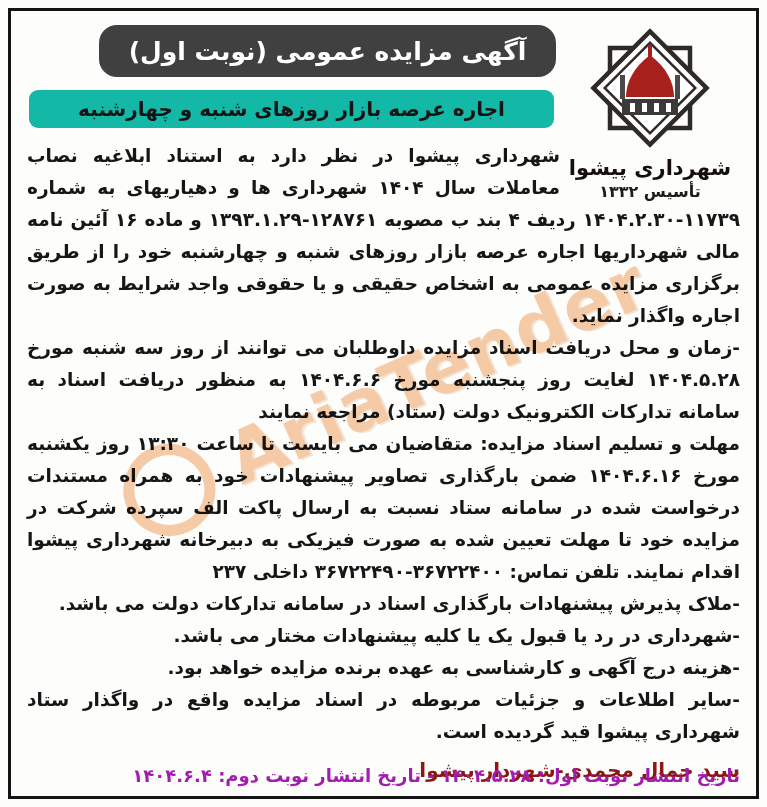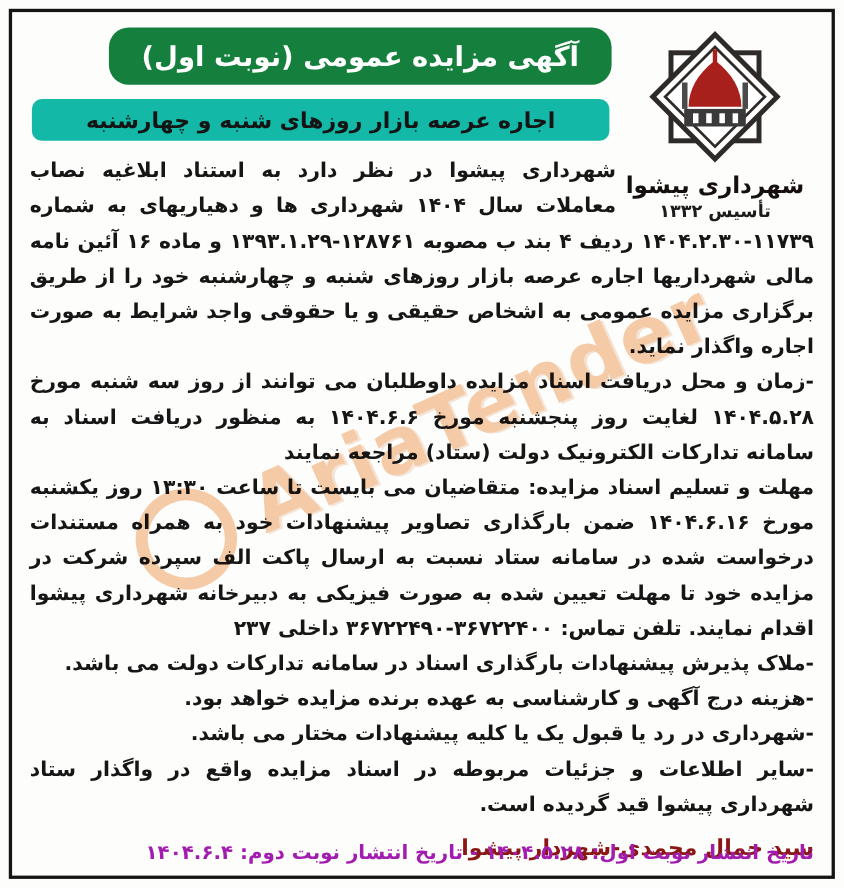--- a/index.html
+++ b/index.html
@@ -36,21 +36,21 @@
     margin-top: 1px;
     white-space: nowrap;
   }
   .logo-est {
     font-size: 16px;
     font-weight: bold;
     color: #1c1c1c;
     margin-top: 2px;
   }
   .banner-red {
-    background: #15803d;
+    background: #404040;
     color: #ffffff;
     border-radius: 18px;
     height: 52px;
     display: flex; align-items: center; justify-content: center;
     font-size: 25px;
     font-weight: bold;
     margin: 2px 184px 13px 72px;
   }
   .banner-gray {
     background: #14b8a6;
@@ -149,22 +149,22 @@
 
     <div class="banner-gray">
       <span>اجاره عرصه بازار روزهای شنبه و چهارشنبه</span>
     </div>
 
     <div class="body">
       <p>شهرداری پیشوا در نظر دارد به استناد ابلاغیه نصاب معاملات سال ۱۴۰۴ شهرداری ها و دهیاریهای به شماره ۱۱۷۳۹-۱۴۰۴.۲.۳۰ ردیف ۴ بند ب مصوبه ۱۲۸۷۶۱-۱۳۹۳.۱.۲۹ و ماده ۱۶ آئین نامه مالی شهرداریها اجاره عرصه بازار روزهای شنبه و چهارشنبه خود را از طریق برگزاری مزایده عمومی به اشخاص حقیقی و یا حقوقی واجد شرایط به صورت اجاره واگذار نماید.</p>
       <p>-زمان و محل دریافت اسناد مزایده داوطلبان می توانند از روز سه شنبه مورخ ۱۴۰۴.۵.۲۸ لغایت روز پنجشنبه مورخ ۱۴۰۴.۶.۶ به منظور دریافت اسناد به سامانه تدارکات الکترونیک دولت (ستاد) مراجعه نمایند</p>
       <p>مهلت و تسلیم اسناد مزایده: متقاضیان می بایست تا ساعت ۱۳:۳۰ روز یکشنبه مورخ ۱۴۰۴.۶.۱۶ ضمن بارگذاری تصاویر پیشنهادات خود به همراه مستندات درخواست شده در سامانه ستاد نسبت به ارسال پاکت الف سپرده شرکت در مزایده خود تا مهلت تعیین شده به صورت فیزیکی به دبیرخانه شهرداری پیشوا اقدام نمایند. تلفن تماس: ۳۶۷۲۲۴۰۰-۳۶۷۲۲۴۹۰ داخلی ۲۳۷</p>
       <p>-ملاک پذیرش پیشنهادات بارگذاری اسناد در سامانه تدارکات دولت می باشد.</p>
+      <p>-شهرداری در رد یا قبول یک یا کلیه پیشنهادات مختار می باشد.</p>
       <p>-هزینه درج آگهی و کارشناسی به عهده برنده مزایده خواهد بود.</p>
-      <p>-شهرداری در رد یا قبول یک یا کلیه پیشنهادات مختار می باشد.</p>
       <p>-سایر اطلاعات و جزئیات مربوطه در اسناد مزایده واقع در واگذار ستاد شهرداری پیشوا قید گردیده است.</p>
     </div>
 
     <div class="signature">سید جمال محمدی-شهردار پیشوا</div>
 
     <div class="dates">تاریخ انتشار نوبت اول: ۱۴۰۴.۵.۲۸ - تاریخ انتشار نوبت دوم: ۱۴۰۴.۶.۴</div>
 
   </div>
 
   <div class="watermark">

